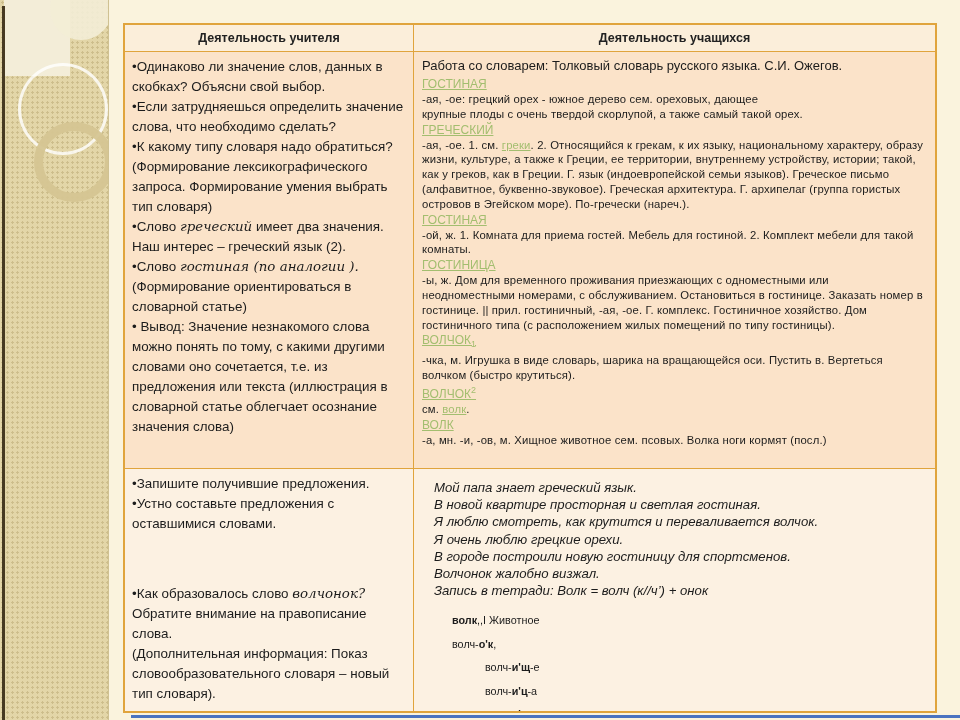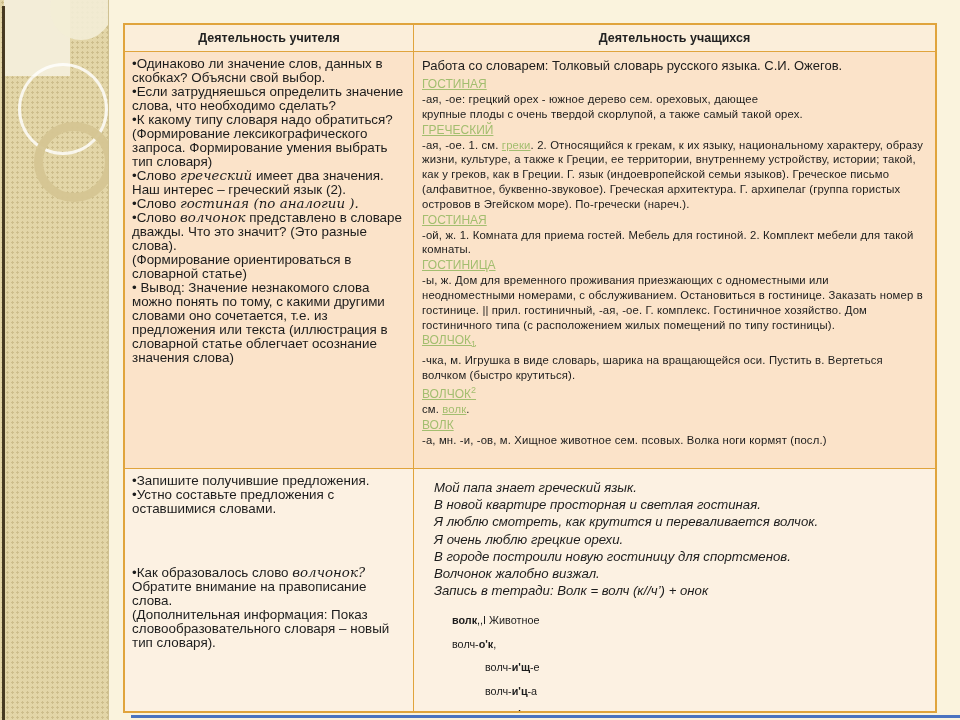--- a/index.html
+++ b/index.html
@@ -34,21 +34,21 @@
     background:#E0A43C;
     border:2px solid #E0A43C;
   }
   .cell{box-sizing:border-box;overflow:hidden;}
   .hdr{background:#FBEEDA;display:flex;align-items:center;justify-content:center;
        font-size:12.5px;font-weight:bold;color:#222;text-align:right;}
   .r1{background:#FBE3C9;}
   .r2{background:#FCF1E2;}
   .teacher-cell{padding:5px 7px 4px 7px;}
   .students-cell{padding:4px 10px 4px 8px;}
-  .t{margin:0;font-size:13.4px;line-height:14px;}
+  .t{margin:0;font-size:13.4px;line-height:20px;}
   .script{font-family:"DejaVu Serif",serif;font-style:italic;}
   .gap-top{margin-top:50px;}
   
   .dict-intro{margin:0 0 1px 0;font-size:13px;line-height:19px;}
   .term{font-size:12px;line-height:16px;font-weight:normal;}
   .dict{margin:0;font-size:11.3px;line-height:14.8px;letter-spacing:.15px;}
   .lnk{color:#A3BE6F;text-decoration:underline;cursor:pointer;}
   sub,sup{font-size:9px;}
   
   .sent-block{padding:10px 8px 0 20px;}
@@ -78,21 +78,20 @@
   <div class="cell hdr">
     <span>Деятельность учащихся</span>
   </div>
 
   <div class="cell r1 teacher-cell">
     <p class="t">•Одинаково ли значение слов, данных в скобках? Объясни свой выбор.</p>
     <p class="t">•Если затрудняешься определить значение слова, что необходимо сделать?</p>
     <p class="t">•К какому типу словаря надо обратиться? (Формирование лексикографического запроса. Формирование умения выбрать тип словаря)</p>
     <p class="t"><span>•Слово </span><span class="script">греческий</span><span>  имеет два значения. Наш интерес – греческий язык (2).</span></p>
     <p class="t"><span>•Слово </span><span class="script">гостиная  (по аналогии ).</span></p>
-    <p class="t"><span>•Слово </span><span class="script">волчонок</span><span> представлено в словаре дважды. Что это значит? (Это разные слова).</span></p>
     <p class="t">(Формирование ориентироваться в словарной статье)</p>
     <p class="t">• Вывод: Значение незнакомого слова можно понять по тому, с какими другими словами оно сочетается, т.е. из предложения или текста (иллюстрация в словарной статье облегчает осознание значения слова)</p>
   </div>
 
   <div class="cell r1 students-cell">
     <p class="dict-intro">Работа со словарем: Толковый словарь русского языка. С.И. Ожегов.</p>
 
     <div class="term"><span class="lnk">ГОСТИНАЯ</span></div>
     <p class="dict">-ая, -ое: грецкий орех - южное дерево сем. ореховых, дающее</p>
     <p class="dict">крупные плоды с очень твердой скорлупой, а также самый такой орех.</p>

